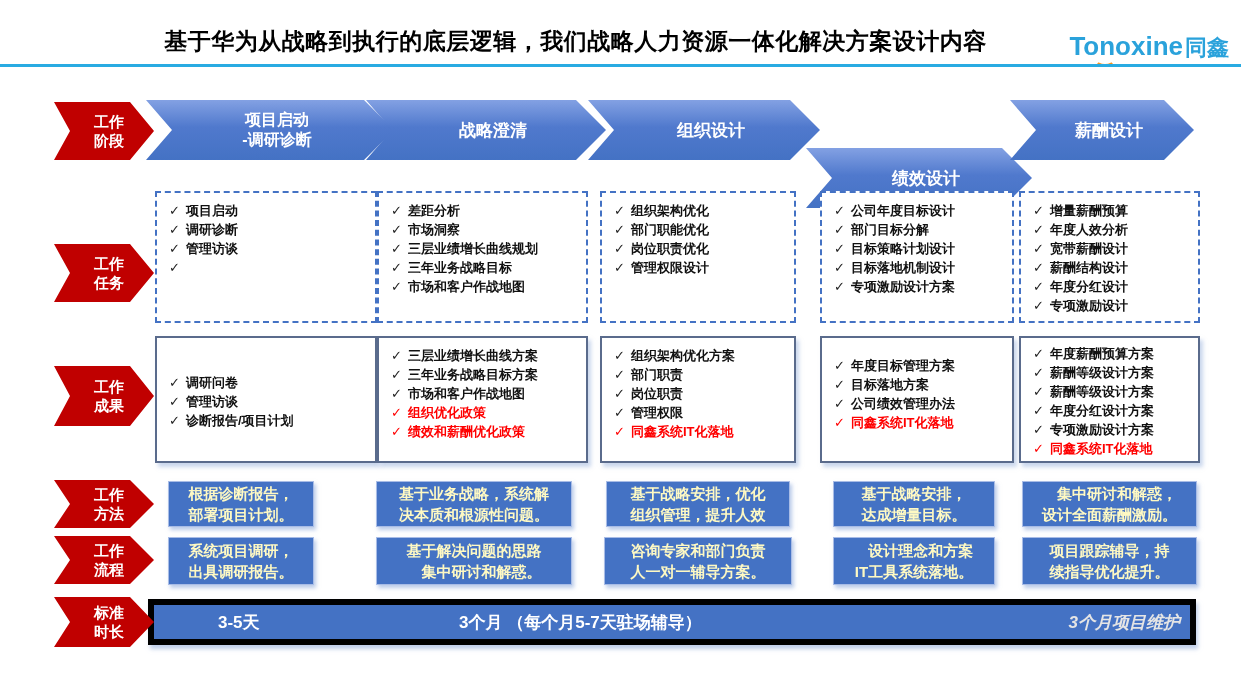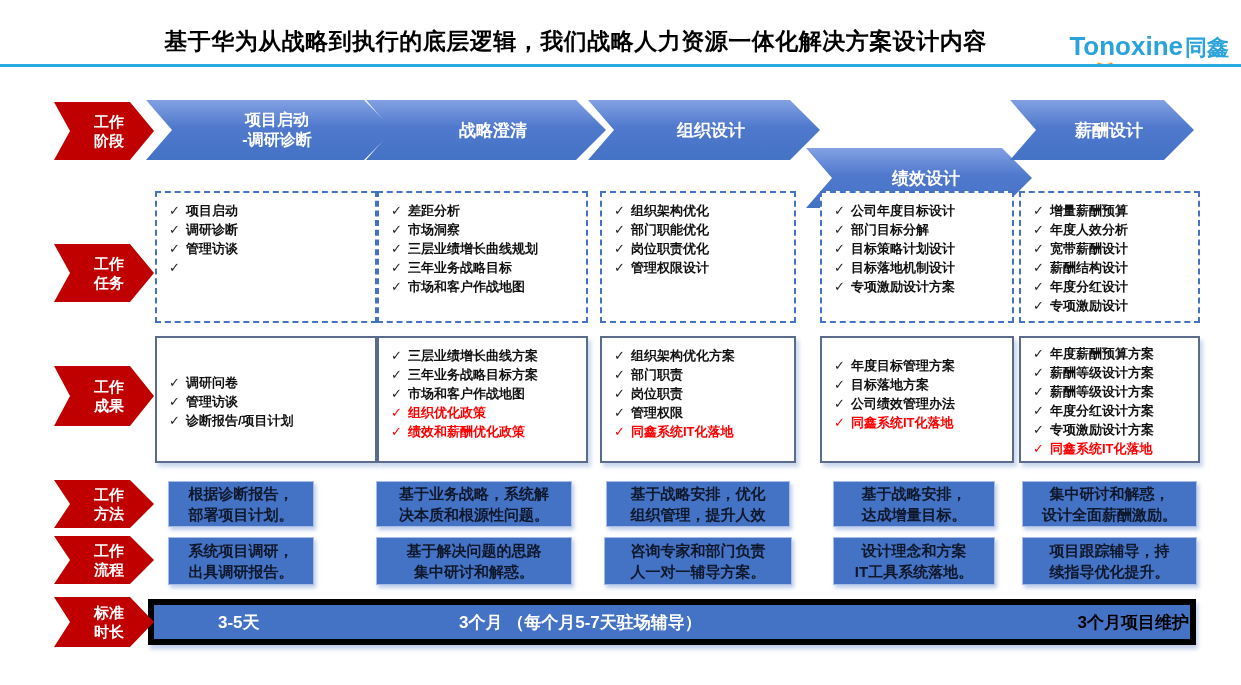--- a/index.html
+++ b/index.html
@@ -39,31 +39,31 @@
   .box.solid{border:2px solid #5A6B8C;box-shadow:3px 4px 4px rgba(150,175,220,.5);}
   .box ul{list-style:none;margin:0;padding:8px 4px 4px 12px;}
   .box.vcenter ul{display:flex;flex-direction:column;justify-content:center;height:100%;box-sizing:border-box;}
   .box li{position:relative;padding-left:17px;font-size:13px;font-weight:bold;color:#111;
           line-height:19px;}
   .box li .chk{position:absolute;left:0;top:0;color:#222;}
   .box li .txt{white-space:pre-line;}
   .box li.red,.box li.red .chk,.box li.red .txt{color:#FF0000;}
 
   
-  .mbox{position:absolute;background:#4472C4;color:#0f172a;font-weight:bold;font-size:15px;
-        line-height:21px;display:flex;align-items:center;justify-content:center;text-align:center;
+  .mbox{position:absolute;background:#4472C4;color:#fef9c3;font-weight:bold;font-size:15px;
+        line-height:21px;display:flex;align-items:center;justify-content:center;text-align:right;
         white-space:pre-line;border:1px solid #A8BCE6;box-sizing:border-box;
         box-shadow:2px 3px 4px rgba(130,160,215,.55);}
 
   
   .durbar{position:absolute;left:148px;top:599px;width:1048px;height:46px;background:#4472C4;
           border:6px solid #000000;box-sizing:border-box;color:#fff;font-weight:bold;font-size:17px;
           box-shadow:2px 4px 4px rgba(150,175,220,.6);}
   .durbar span{position:absolute;top:50%;transform:translateY(-50%);}
-  .dur1{left:64px;} .dur2{left:305px;} .dur3{right:1px;color:#000000;}
+  .dur1{left:64px;} .dur2{left:305px;} .dur3{right:10px;color:#e5e5e5;font-style:italic;}
 </style>
 </head>
 <body>
 
 <div class="stage">
 
   <div class="title">基于华为从战略到执行的底层逻辑，我们战略人力资源一体化解决方案设计内容</div>
   <div class="logo">
     <span class="latin">Tonoxine</span>
     <span class="smile"></span>

